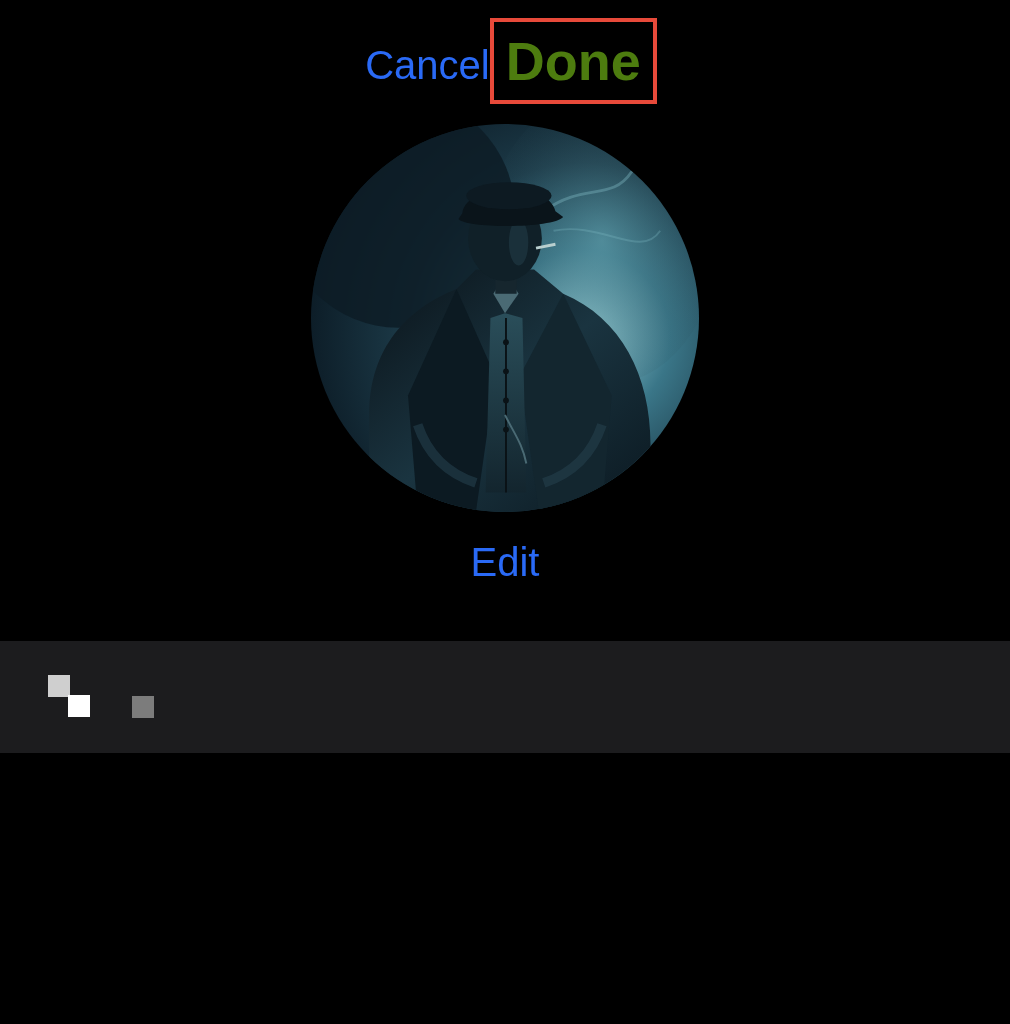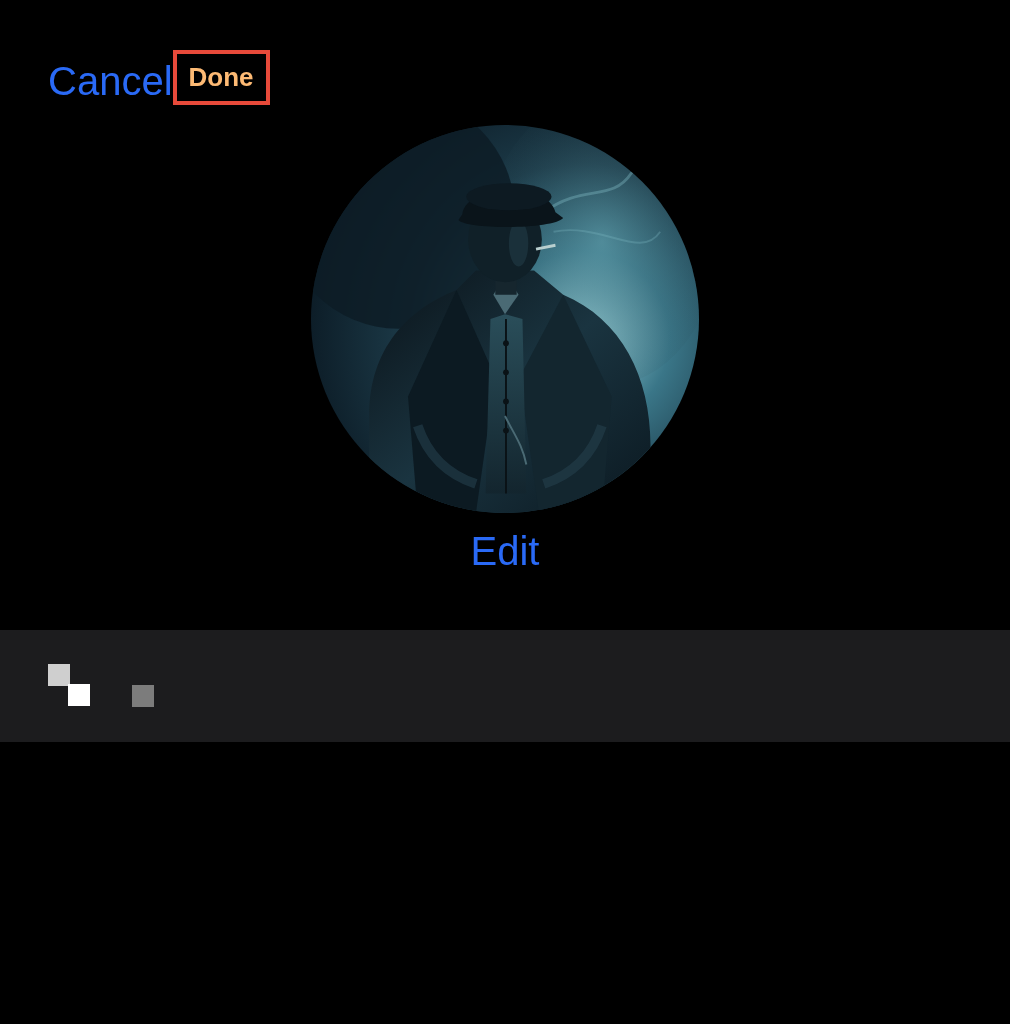--- a/index.html
+++ b/index.html
@@ -9,35 +9,35 @@
     }
     body {
       width: 1010px;
       height: 1024px;
       background: #000000;
       font-family: -apple-system, BlinkMacSystemFont, "Segoe UI", Helvetica, Arial, sans-serif;
       overflow: hidden;
     }
     .header {
       display: flex;
-      justify-content: flex-start;
+      justify-content: center;
       align-items: center;
-      padding: 58px 48px 20px 48px;
+      padding: 26px 48px 20px 48px;
     }
     .cancel-btn {
       color: #2a6af6;
       font-size: 40px;
       font-weight: 400;
       cursor: pointer;
       background: none;
       border: none;
     }
     .done-btn {
-      color: #fdba74;
-      font-size: 26px;
+      color: #4d7c0f;
+      font-size: 54px;
       font-weight: 600;
       cursor: pointer;
       background: none;
       border: 4px solid #e74a3a;
       padding: 8px 12px;
       margin-top: -8px;
       margin-right: -12px;
     }
     .avatar-section {
       display: flex;
@@ -56,21 +56,21 @@
     }
     .avatar-svg {
       width: 100%;
       height: 100%;
       display: block;
     }
     .edit-link {
       color: #2a6af6;
       font-size: 40px;
       font-weight: 400;
-      margin-top: 16px;
+      margin-top: 28px;
       cursor: pointer;
       background: none;
       border: none;
     }
     .form-section {
       background: #1c1c1e;
       width: 100%;
     }
     .form-row {
       padding: 32px 48px 32px 48px;

